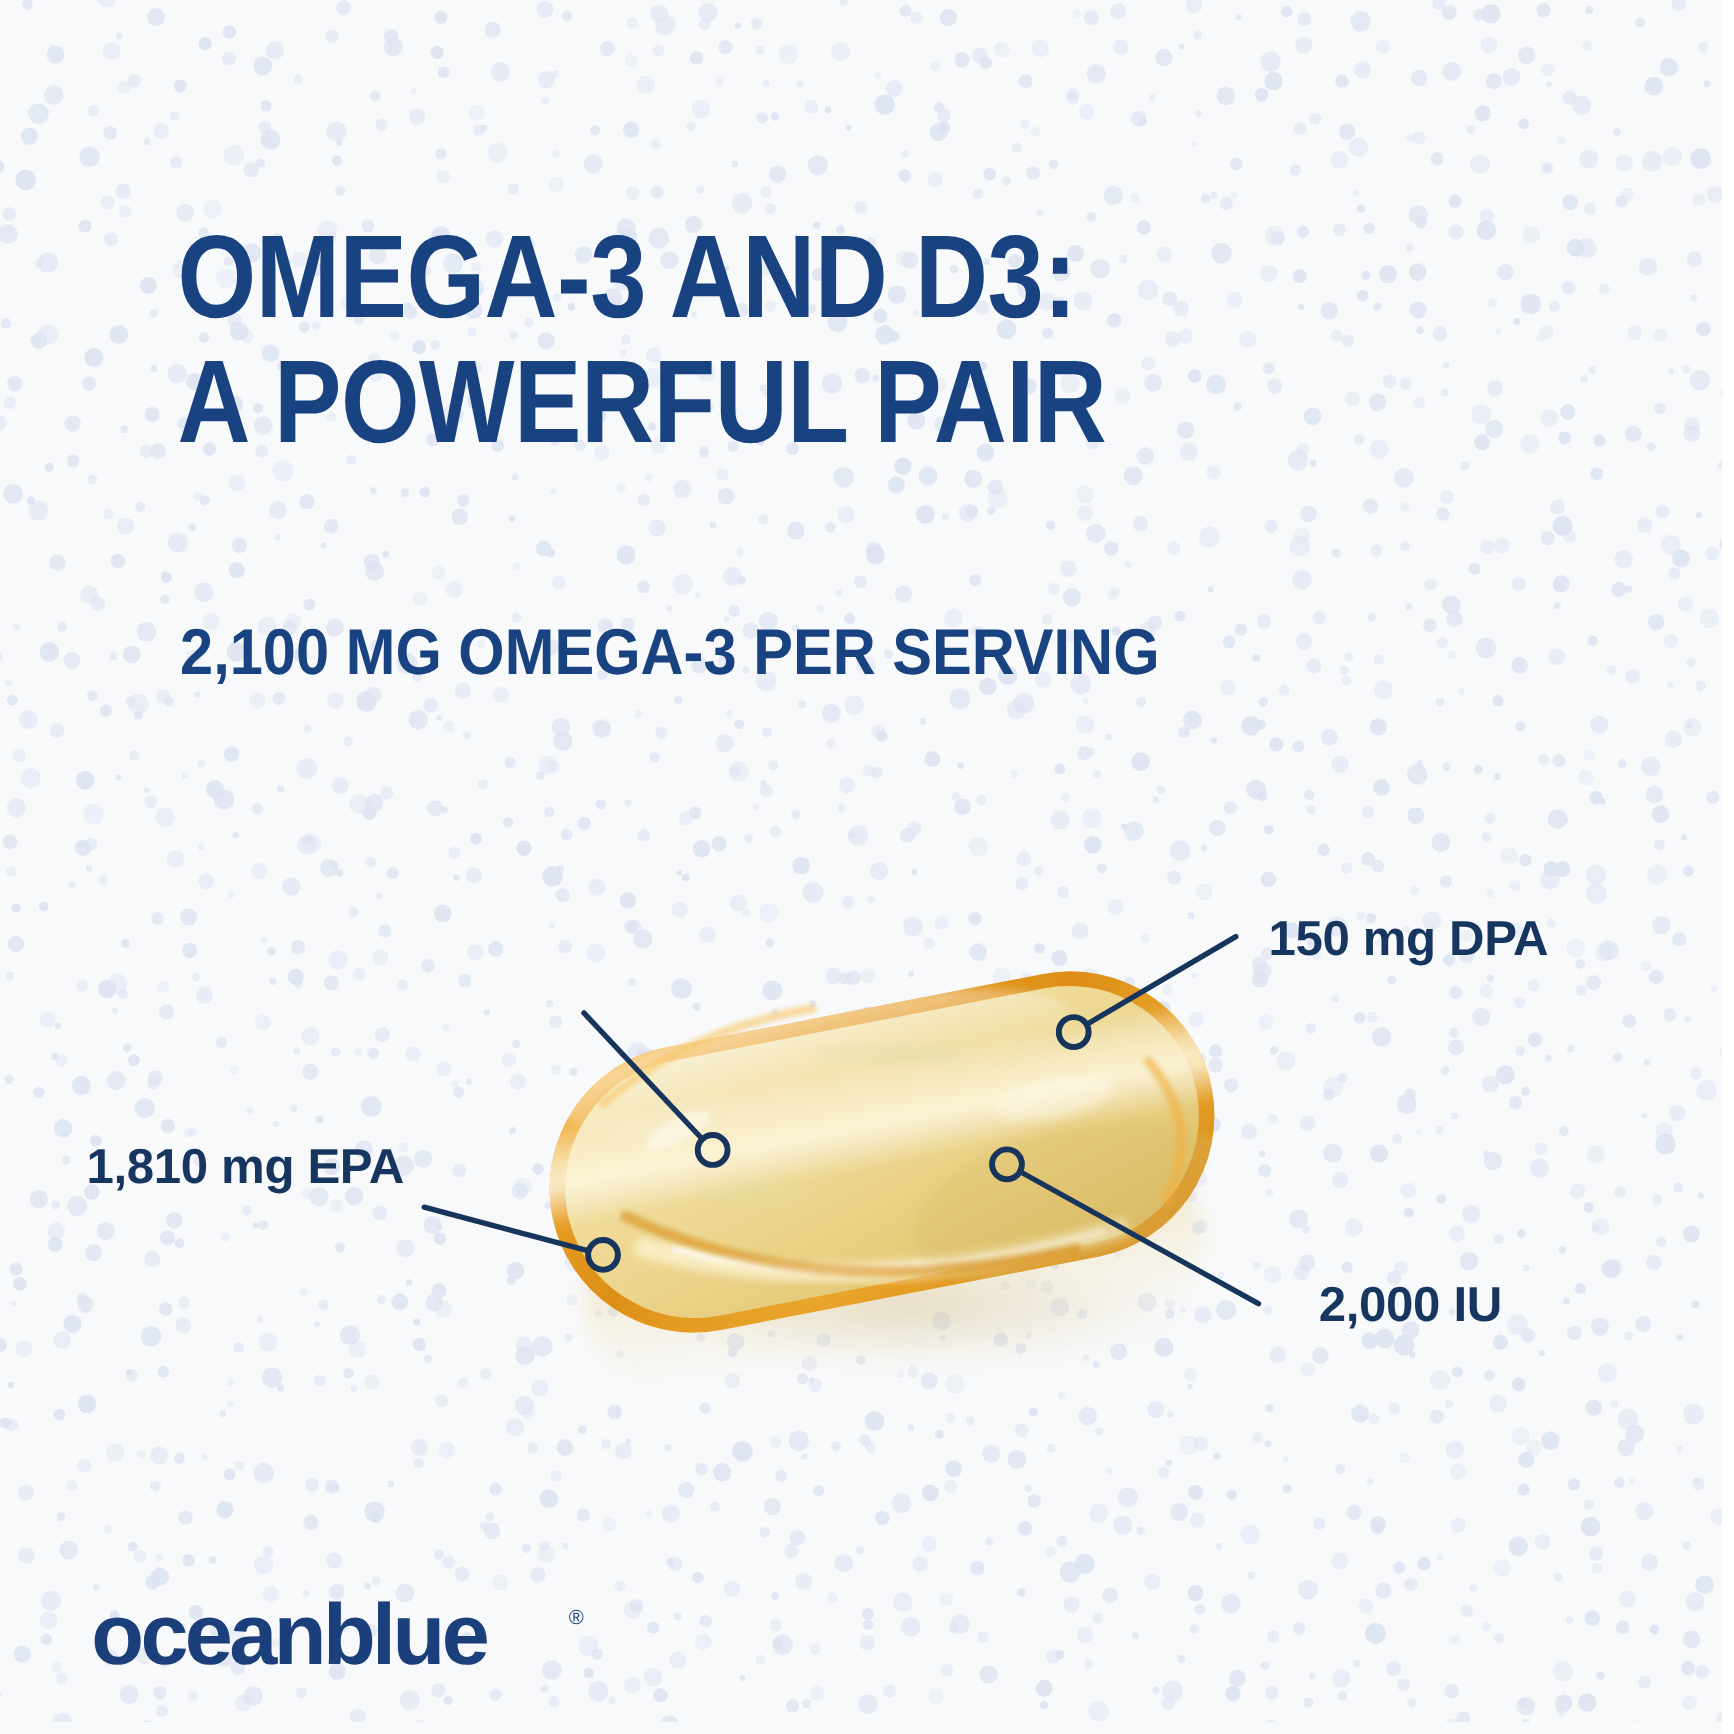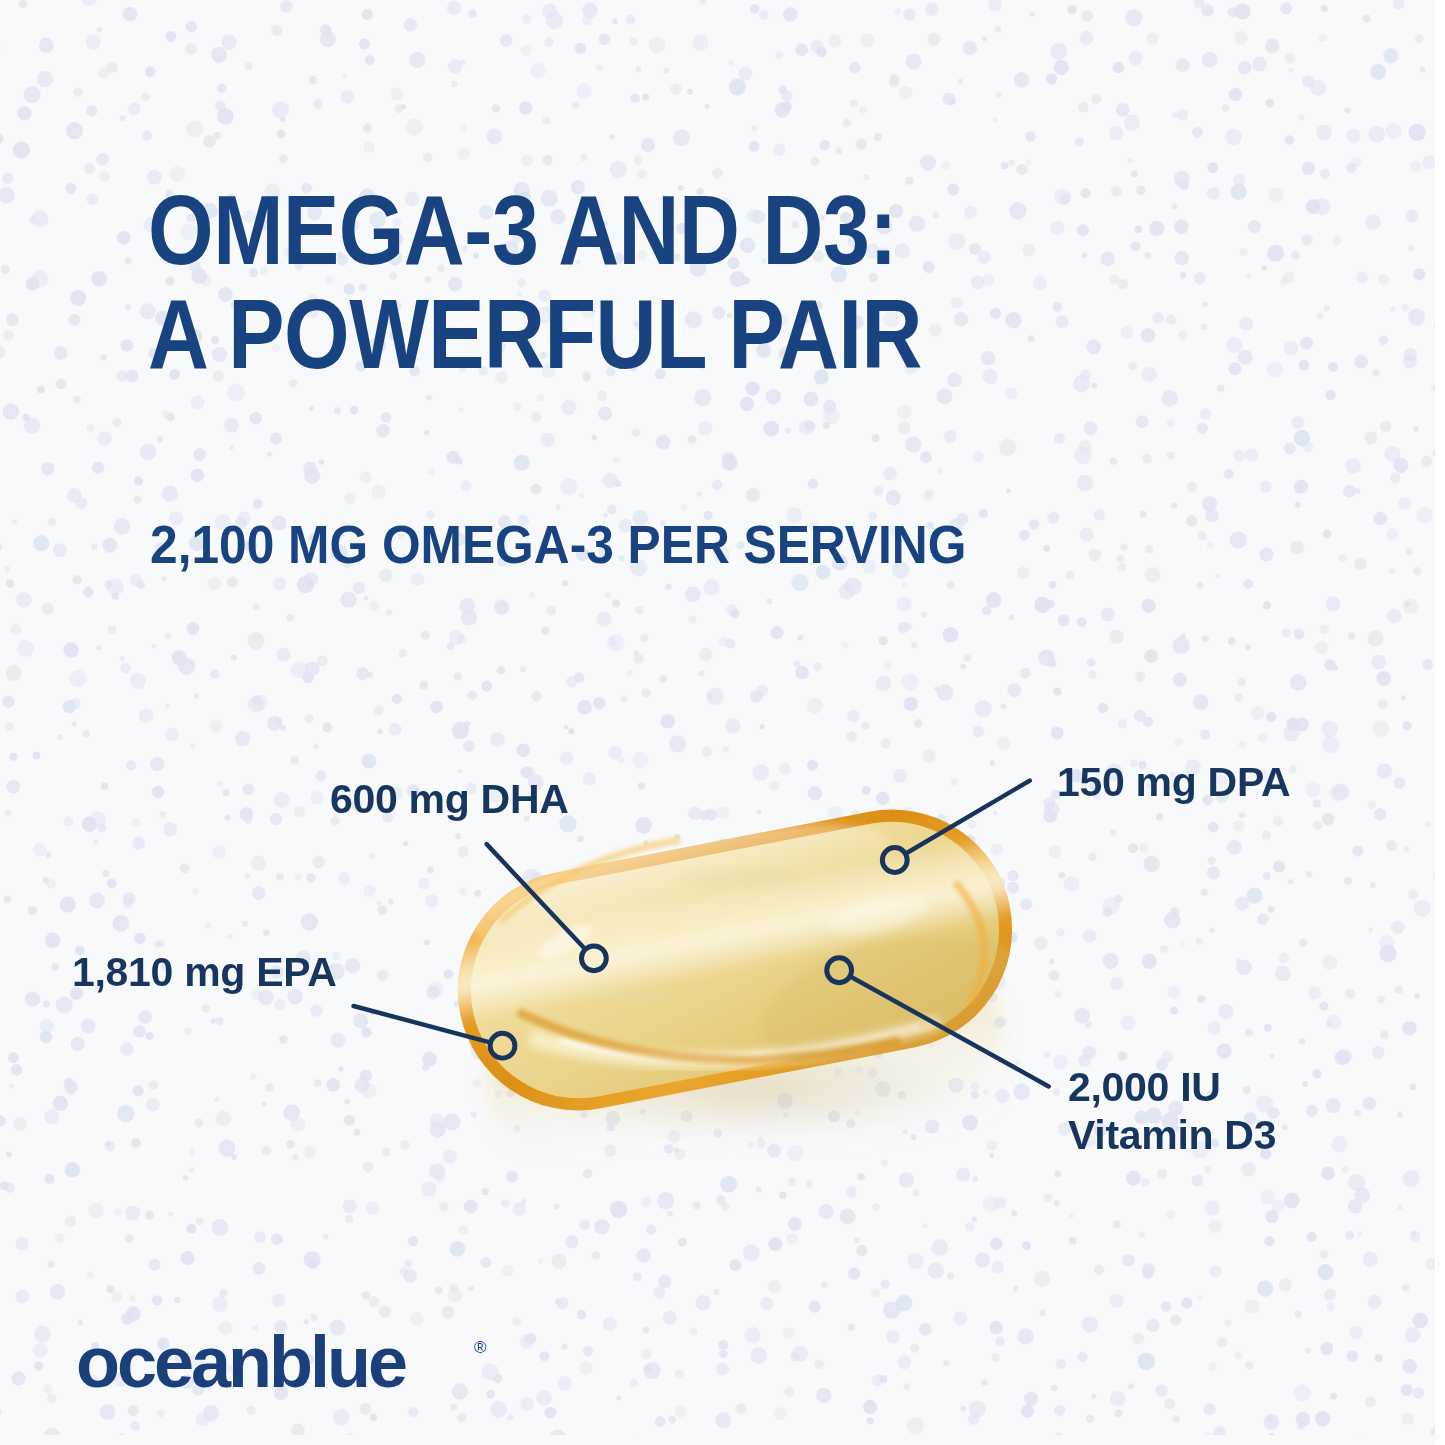--- a/index.html
+++ b/index.html
@@ -68,21 +68,21 @@
     z-index:6;
     color:#17365f;
     font-family:"Liberation Sans", sans-serif;
     font-weight:bold;
     font-size:41px;
     line-height:48px;
     letter-spacing:-0.3px;
     white-space:nowrap;
   }
   .callout.two-line { white-space:normal; }
-  .callout .ln { display:block; }
+  .callout .ln { display:block;margin-left:31px; }
 
   #callout-dha  { left:330px;  top:775px; }
   #callout-dpa  { left:1057px; top:758px; }
   #callout-epa  { left:72px;   top:948px; }
   #callout-d3   { left:1068px; top:1063px; }
 
   
   #leaders { position:absolute; inset:0; z-index:7; pointer-events:none; }
 
   
@@ -2101,35 +2101,31 @@
       <line x1="587.7" y1="954.1" x2="490" y2="850" stroke="#16345c" stroke-width="4.5" stroke-linecap="round"></line>
       <circle cx="598" cy="965" r="12.5" fill="none" stroke="#16345c" stroke-width="5"></circle>
       <line x1="913.9" y1="858.4" x2="1037" y2="786" stroke="#16345c" stroke-width="4.5" stroke-linecap="round"></line>
       <circle cx="901" cy="866" r="12.5" fill="none" stroke="#16345c" stroke-width="5"></circle>
       <line x1="491.5" y1="1049.1" x2="356" y2="1013" stroke="#16345c" stroke-width="4.5" stroke-linecap="round"></line>
       <circle cx="506" cy="1053" r="12.5" fill="none" stroke="#16345c" stroke-width="5"></circle>
       <line x1="858.1" y1="984.3" x2="1056" y2="1094" stroke="#16345c" stroke-width="4.5" stroke-linecap="round"></line>
       <circle cx="845" cy="977" r="12.5" fill="none" stroke="#16345c" stroke-width="5"></circle>
     </svg>
 
-  <div class="callout" id="callout-dha">
-    <span>600 mg DHA</span>
-  </div>
 
   <div class="callout" id="callout-dpa">
     <span>150 mg DPA</span>
   </div>
 
   <div class="callout" id="callout-epa">
     <span>1,810 mg EPA</span>
   </div>
 
   <div class="callout two-line" id="callout-d3">
     <span class="ln">2,000 IU</span>
-    <span class="ln">Vitamin D3</span>
   </div>
 
   <svg id="logo" viewBox="0 0 420 78" aria-hidden="true">
     <text x="0" y="60" font-family="'Liberation Sans', sans-serif" font-weight="bold" font-size="72" letter-spacing="-3" fill="#1b3f7a">oceanblue</text>
     <text x="398" y="26" font-family="'Liberation Sans', sans-serif" font-size="17" fill="#1b3f7a">®</text>
   </svg>
 
 </div>
 
 </body></html>

